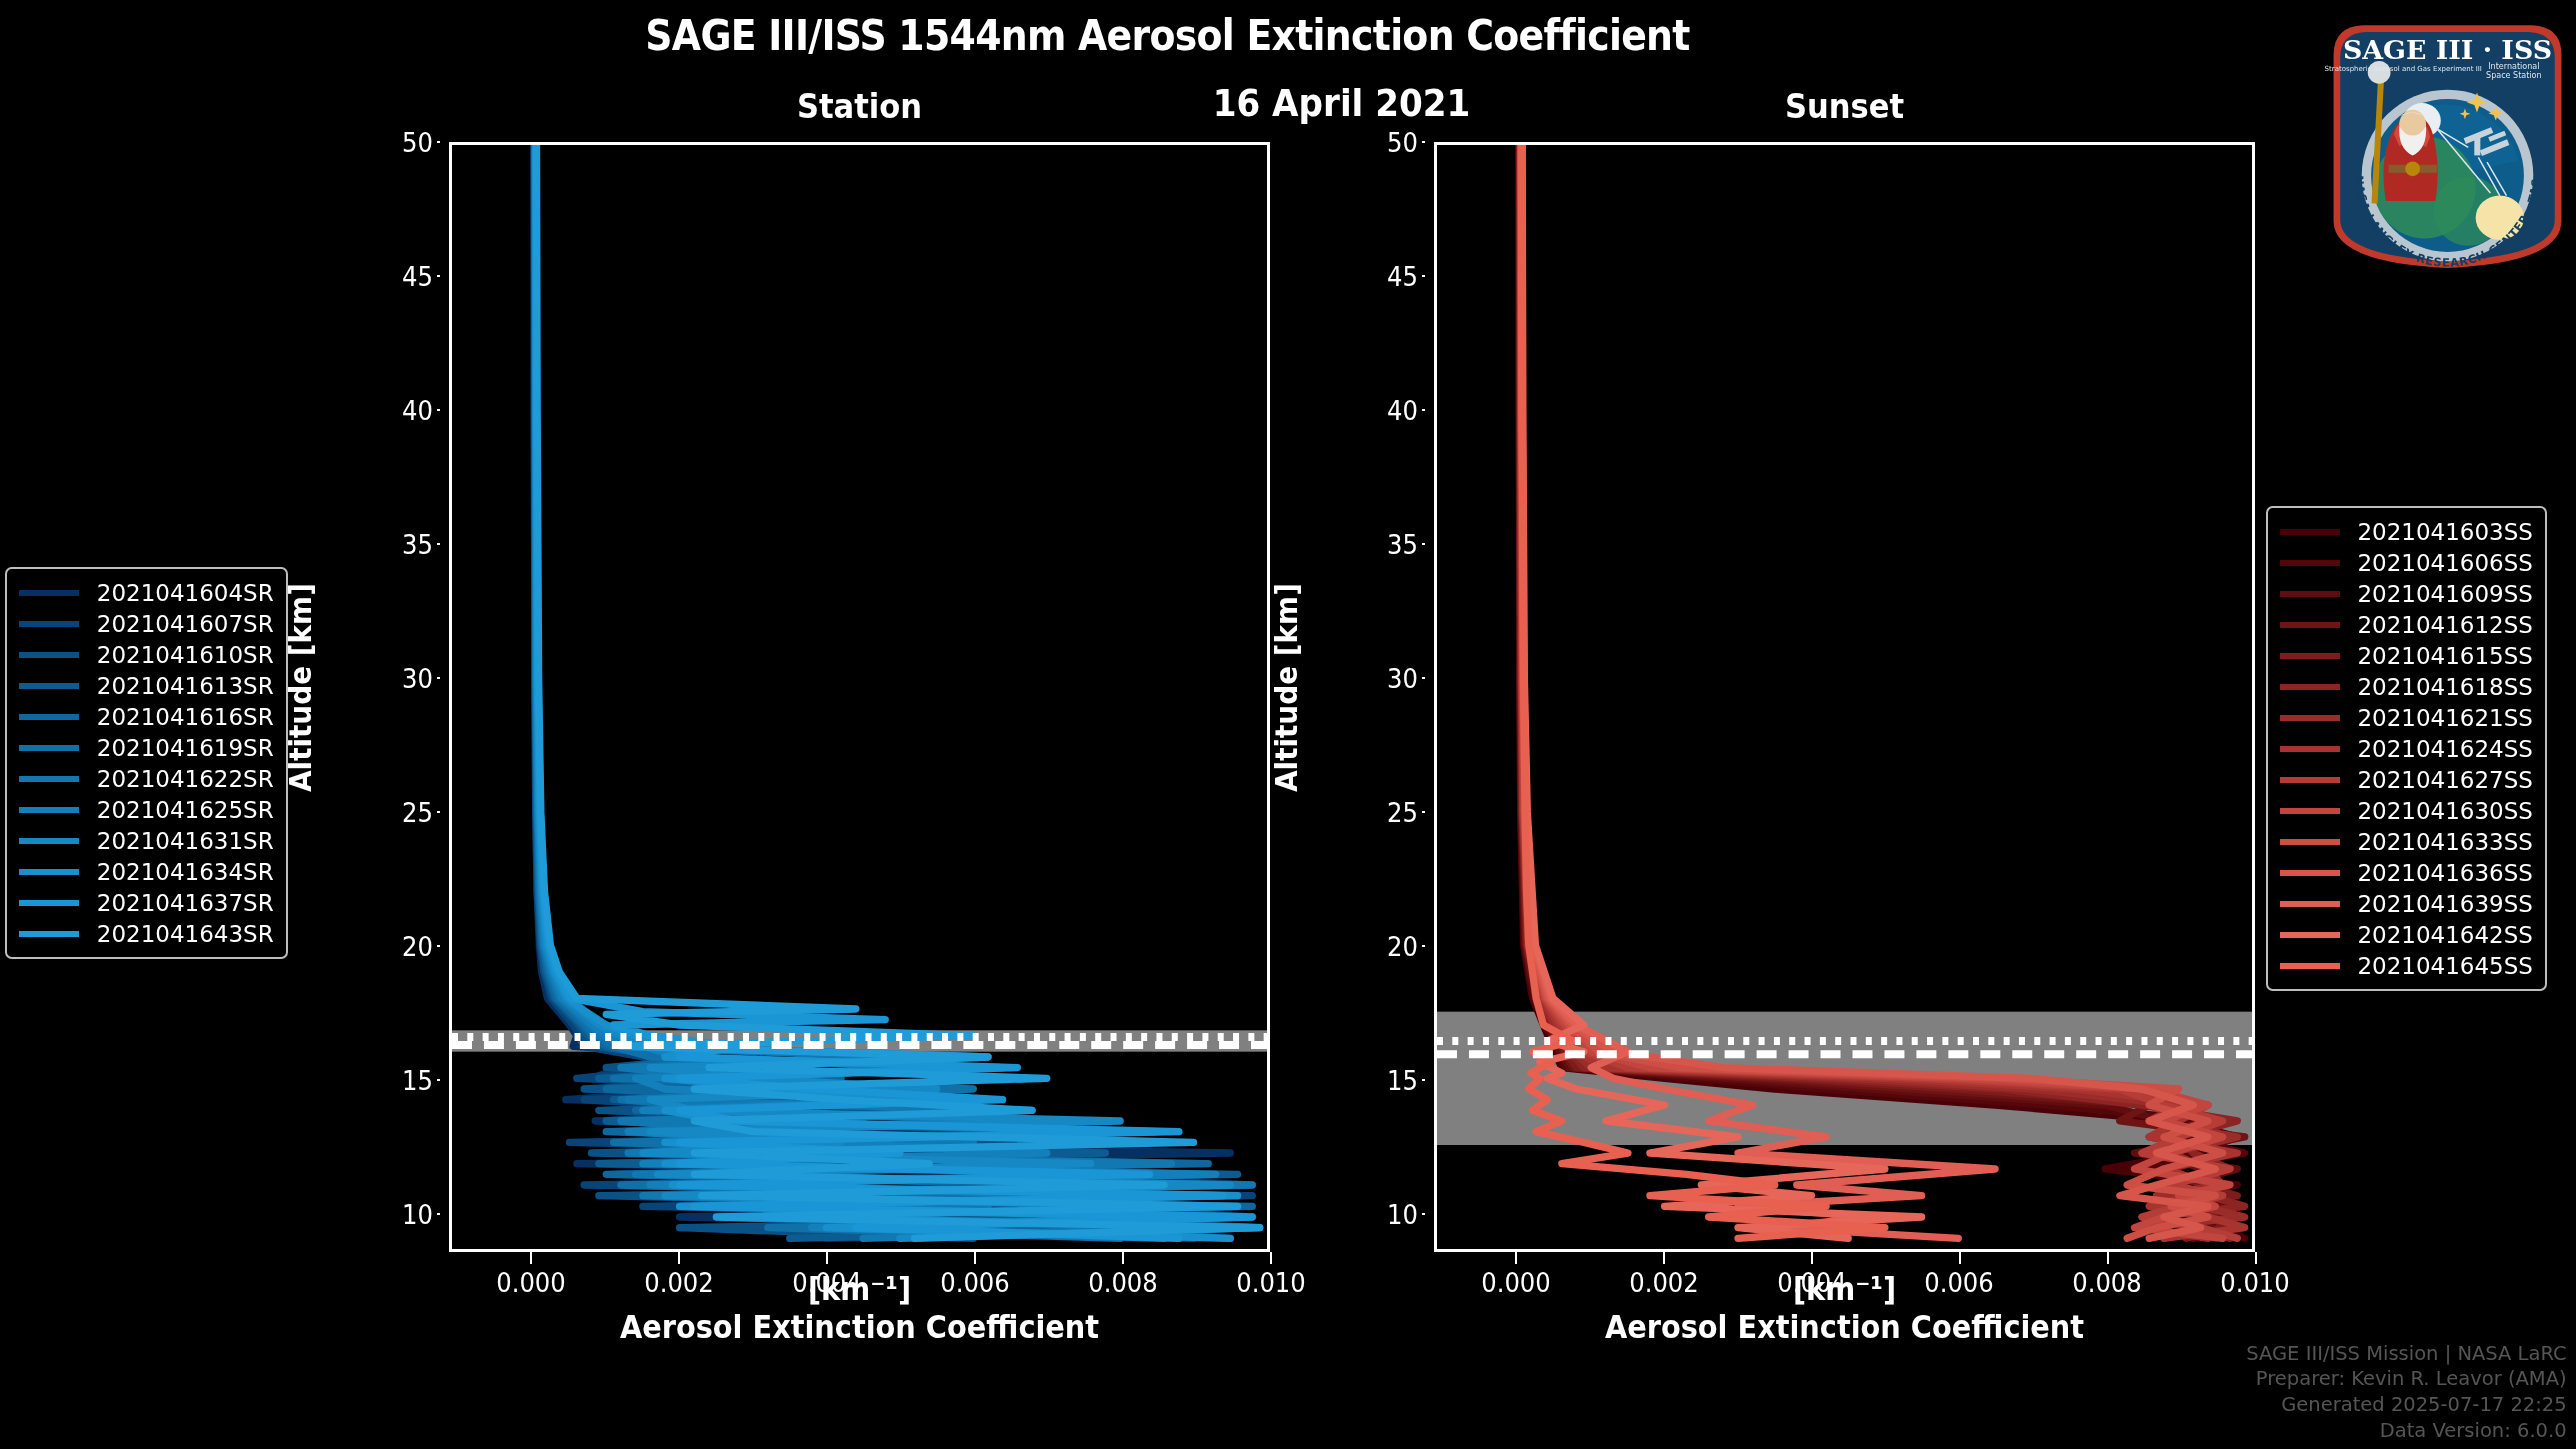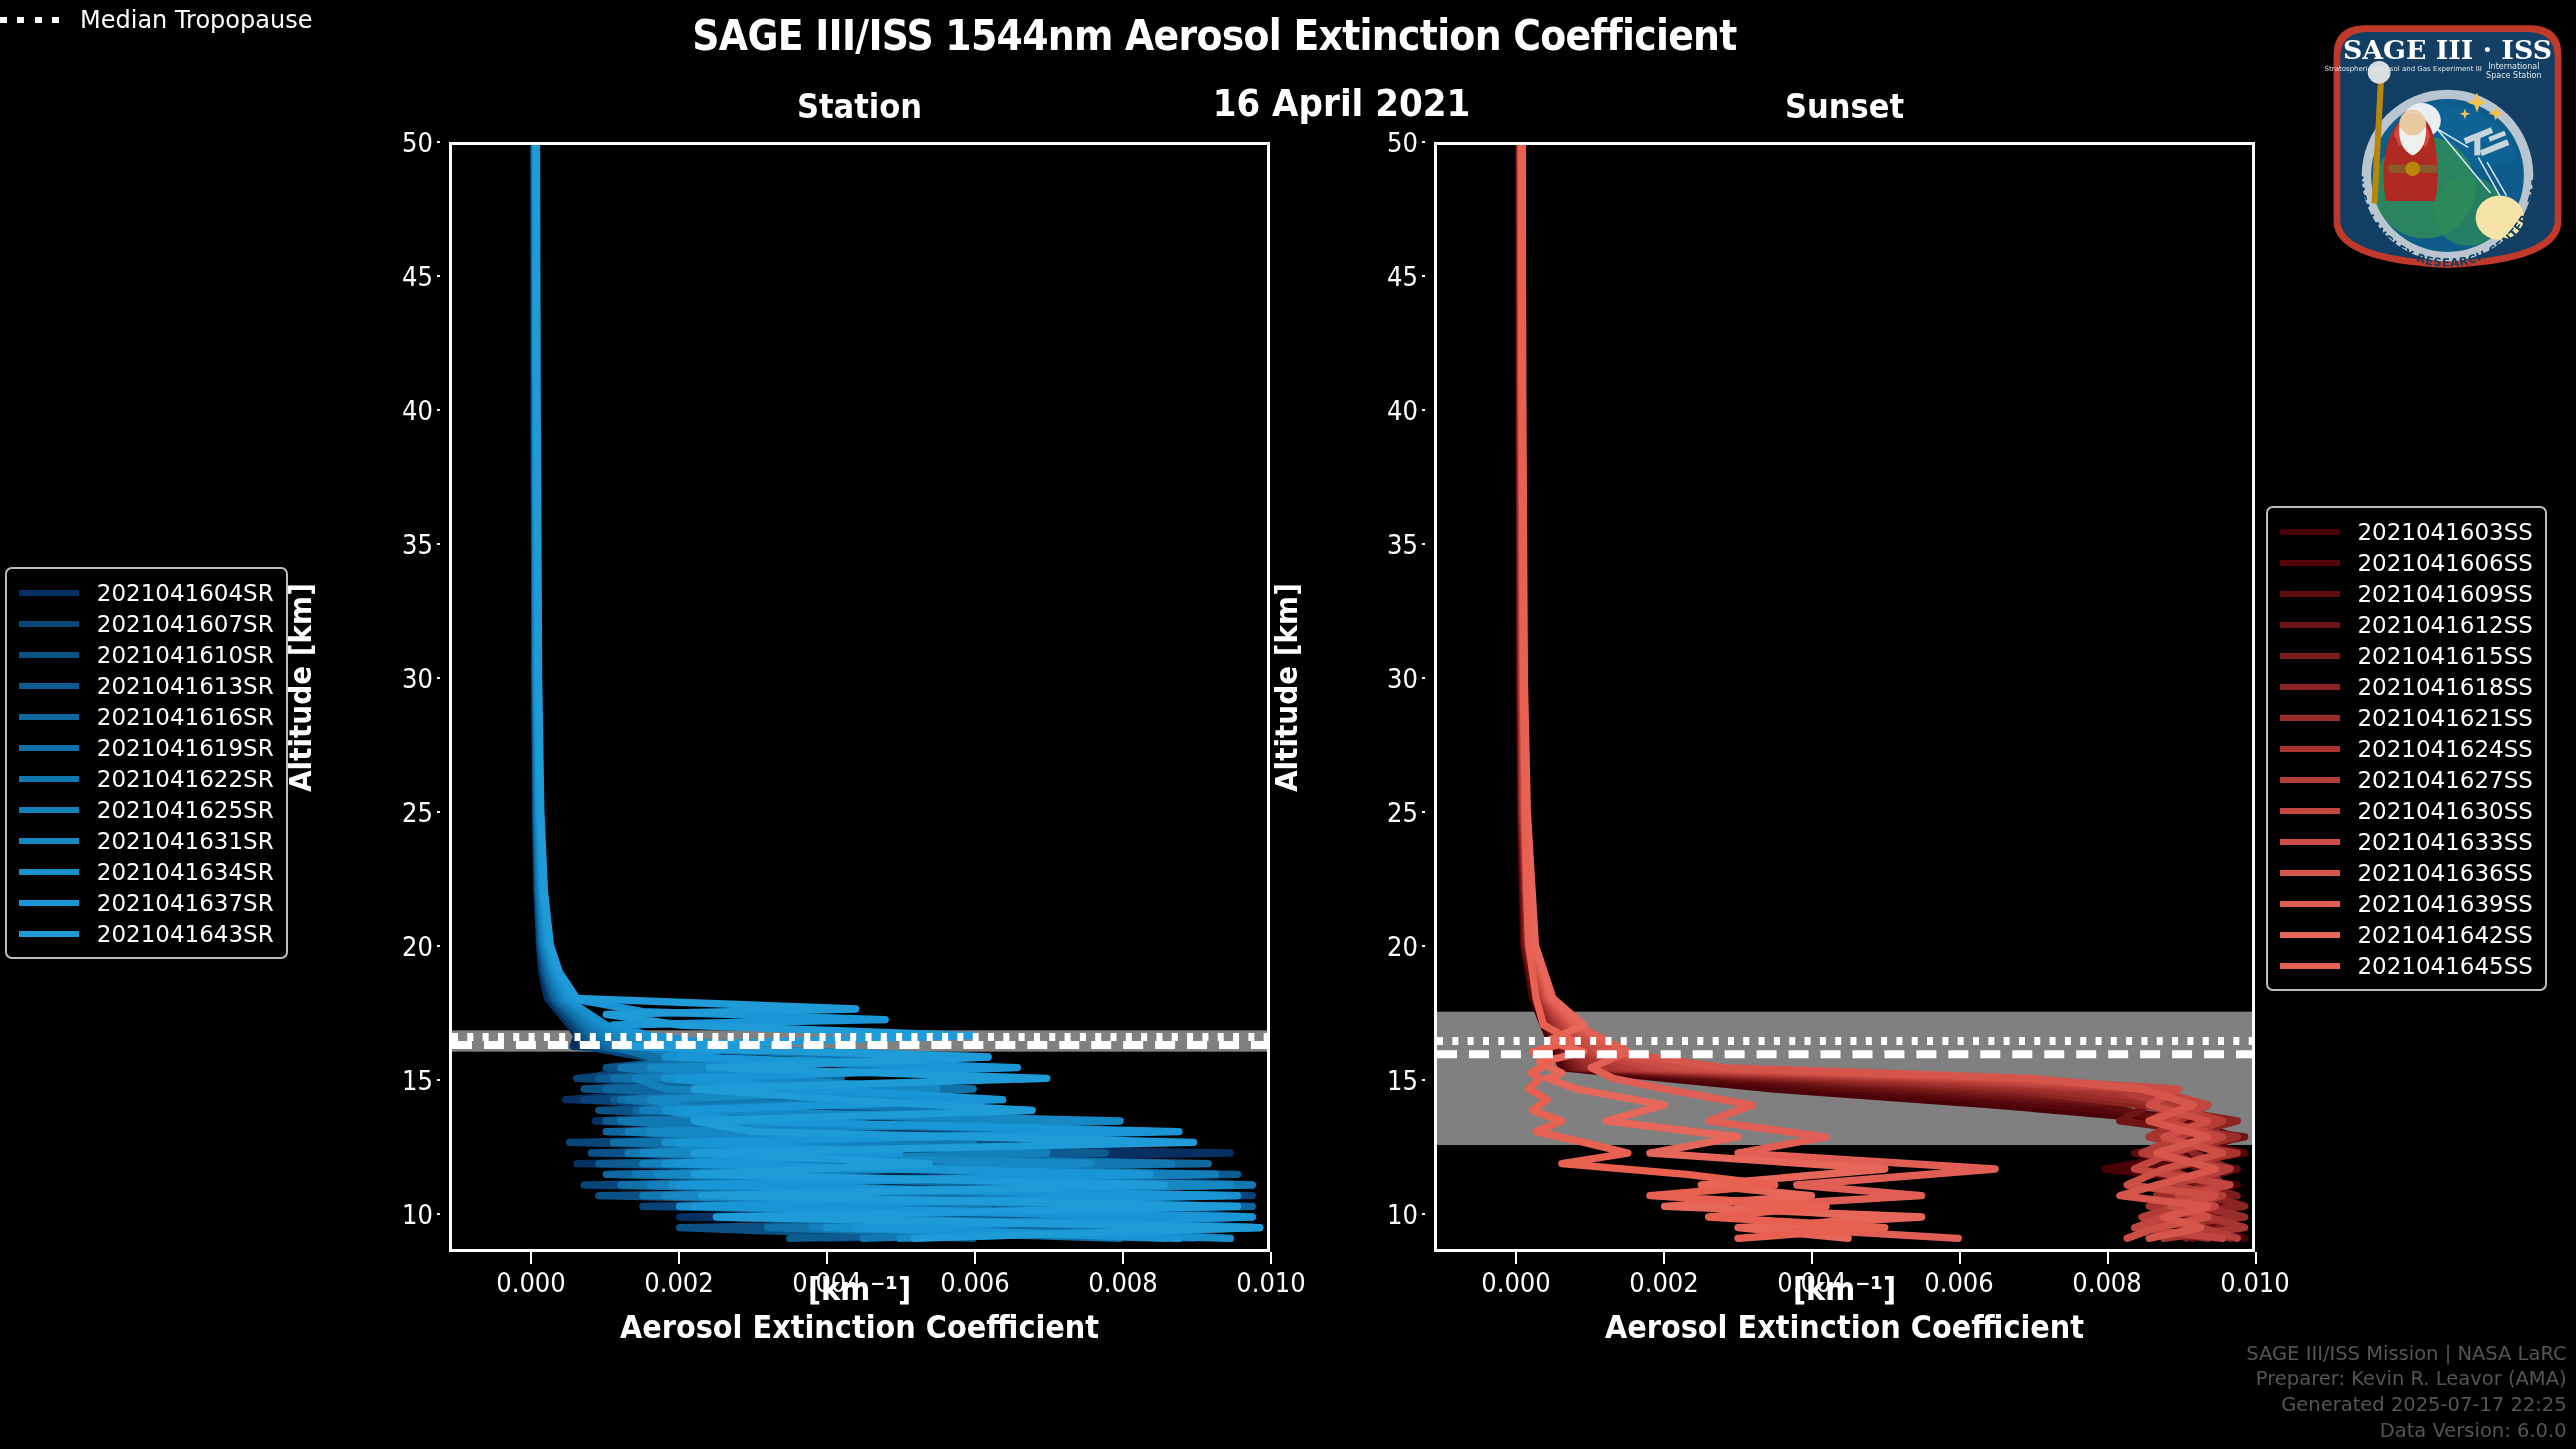--- a/index.html
+++ b/index.html
@@ -1,21 +1,21 @@
 <!DOCTYPE html>
 <html style="font-size:10.7px"><head>
 <meta charset="utf-8">
 <style>
   html,body{margin:0;padding:0;background:#000;}
   body{width:2576px;height:1449px;position:relative;overflow:hidden;
        font-family:"DejaVu Sans","Liberation Sans",sans-serif;color:#fff;}
   .abs{position:absolute;}
   
   #title{left:0;top:10.7px;width:2335px;text-align:center;font-size:42px;font-weight:bold;
-         letter-spacing:-0.7px;font-family:"DejaVu Sans Condensed","DejaVu Sans",sans-serif;padding-left:47px;}
+         letter-spacing:-0.7px;font-family:"DejaVu Sans Condensed","DejaVu Sans",sans-serif;}
   .panel-title{top:86px;font-size:34px;font-weight:bold;text-align:center;
                font-family:"DejaVu Sans Condensed","DejaVu Sans",sans-serif;}
   #sunrise-title{left:449px;width:821px;}
   #sunset-title{left:1434px;width:821px;}
   #date-title{left:1006px;width:671px;top:81px;font-size:38px;font-weight:bold;text-align:center;
               font-family:"DejaVu Sans Condensed","DejaVu Sans",sans-serif;}
   
   .frame{position:absolute;border:3.4px solid #fff;background:#000;box-sizing:border-box;overflow:hidden;}
   #frame-left{left:449px;top:142px;width:821px;height:1110px;}
   #frame-right{left:1434px;top:142px;width:821px;height:1110px;}
@@ -275,24 +275,20 @@
     <div class="legend-row">
       <div class="swatch" style="background: rgb(230, 102, 90);"></div>
       <div class="legend-text">2021041642SS</div>
     </div>
     <div class="legend-row">
       <div class="swatch" style="background: rgb(232, 96, 79);"></div>
       <div class="legend-text">2021041645SS</div>
     </div>
   </div>
 <div id="legend-trop">
-    <div class="legend-row">
-      <div class="dotswatch"></div>
-      <div class="legend-text">Median Tropopause</div>
-    </div>
   </div>
 
 <div class="abs" id="attribution">
     <div>SAGE III/ISS Mission | NASA LaRC</div>
     <div>Preparer: Kevin R. Leavor (AMA)</div>
     <div>Generated 2025-07-17 22:25</div>
     <div>Data Version: 6.0.0</div>
   </div>
 
 <div class="abs" id="logo">

